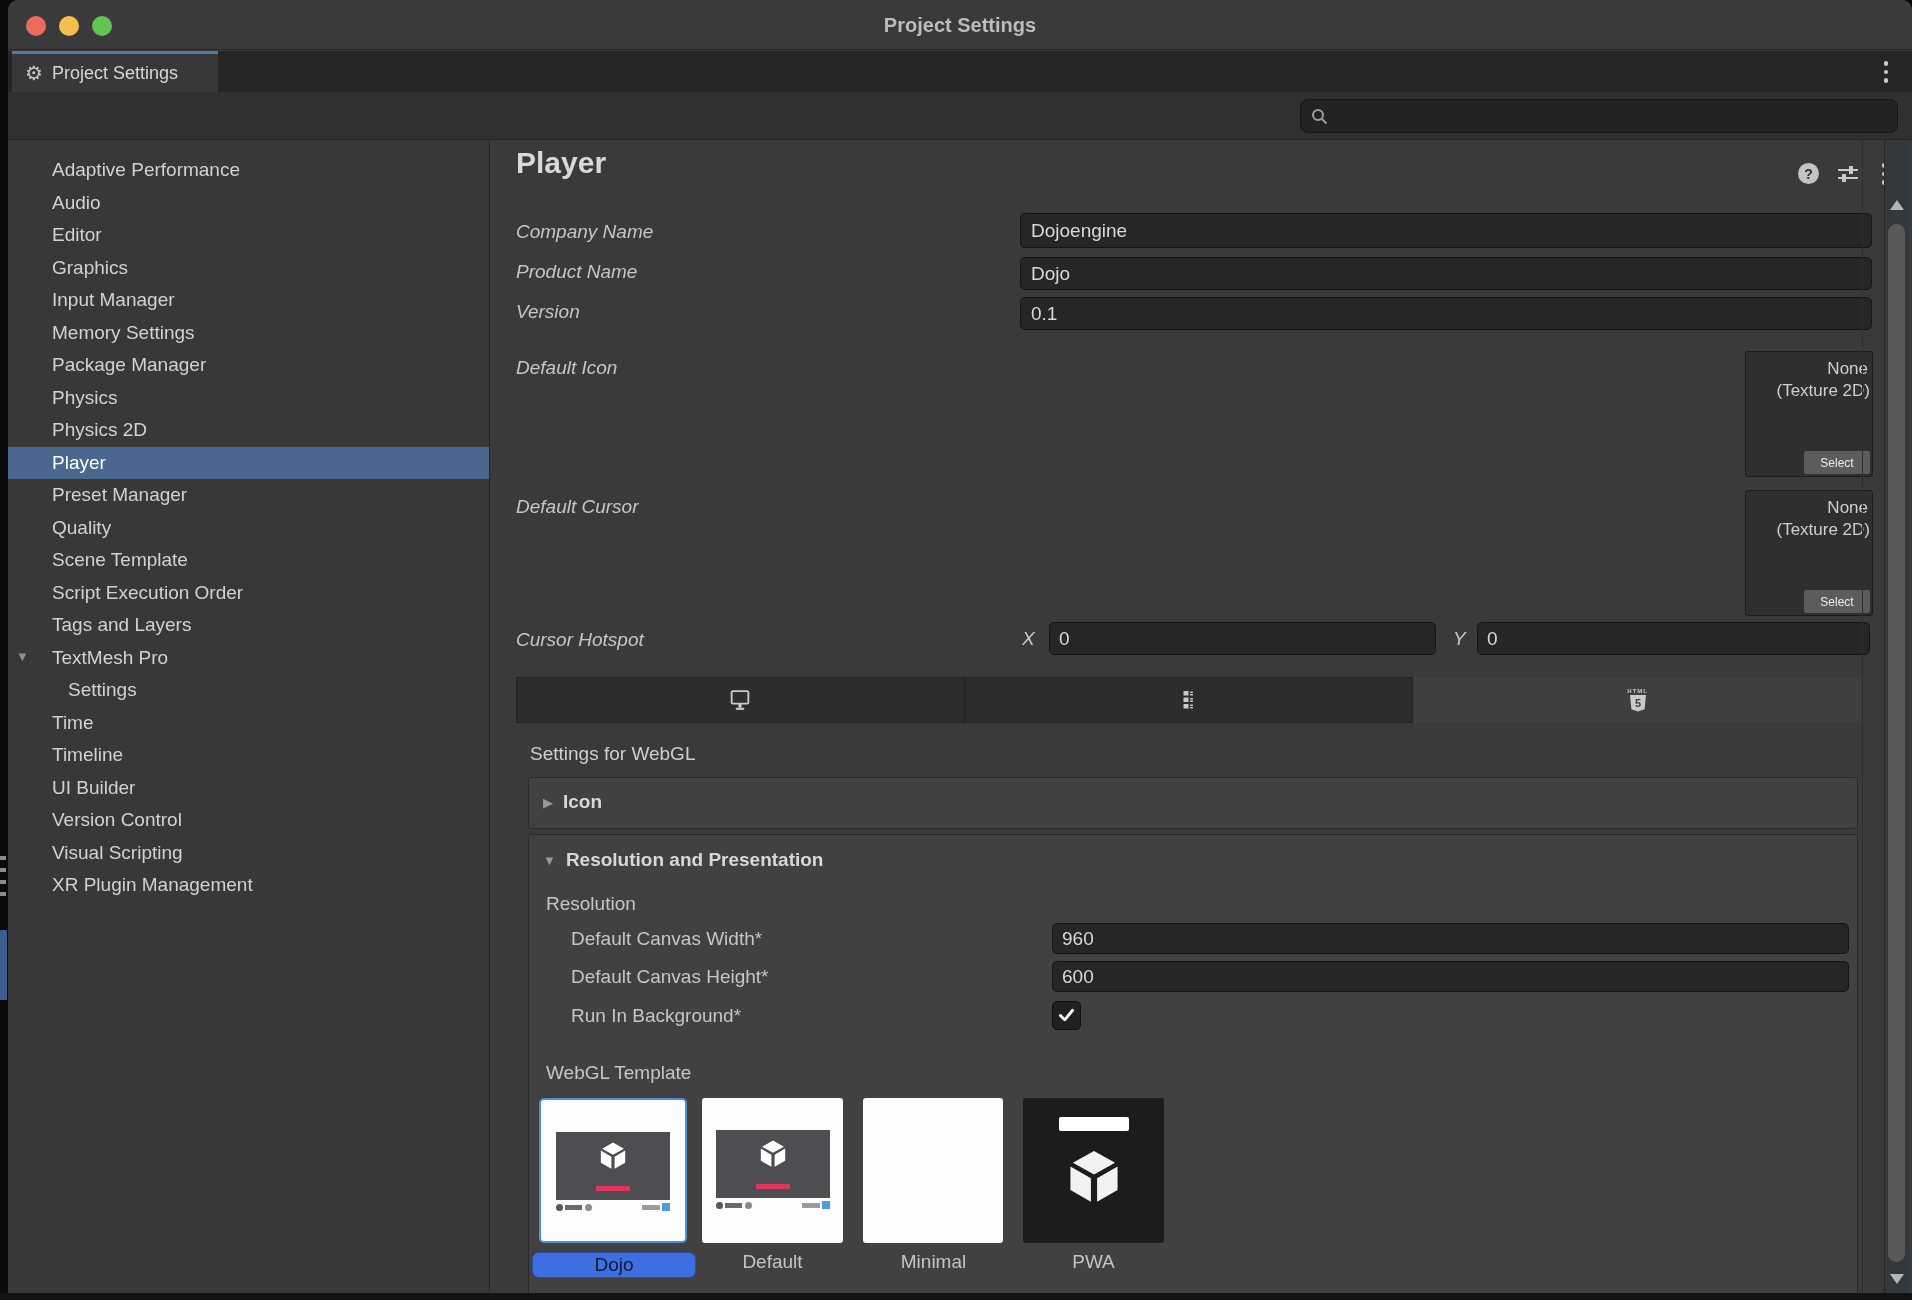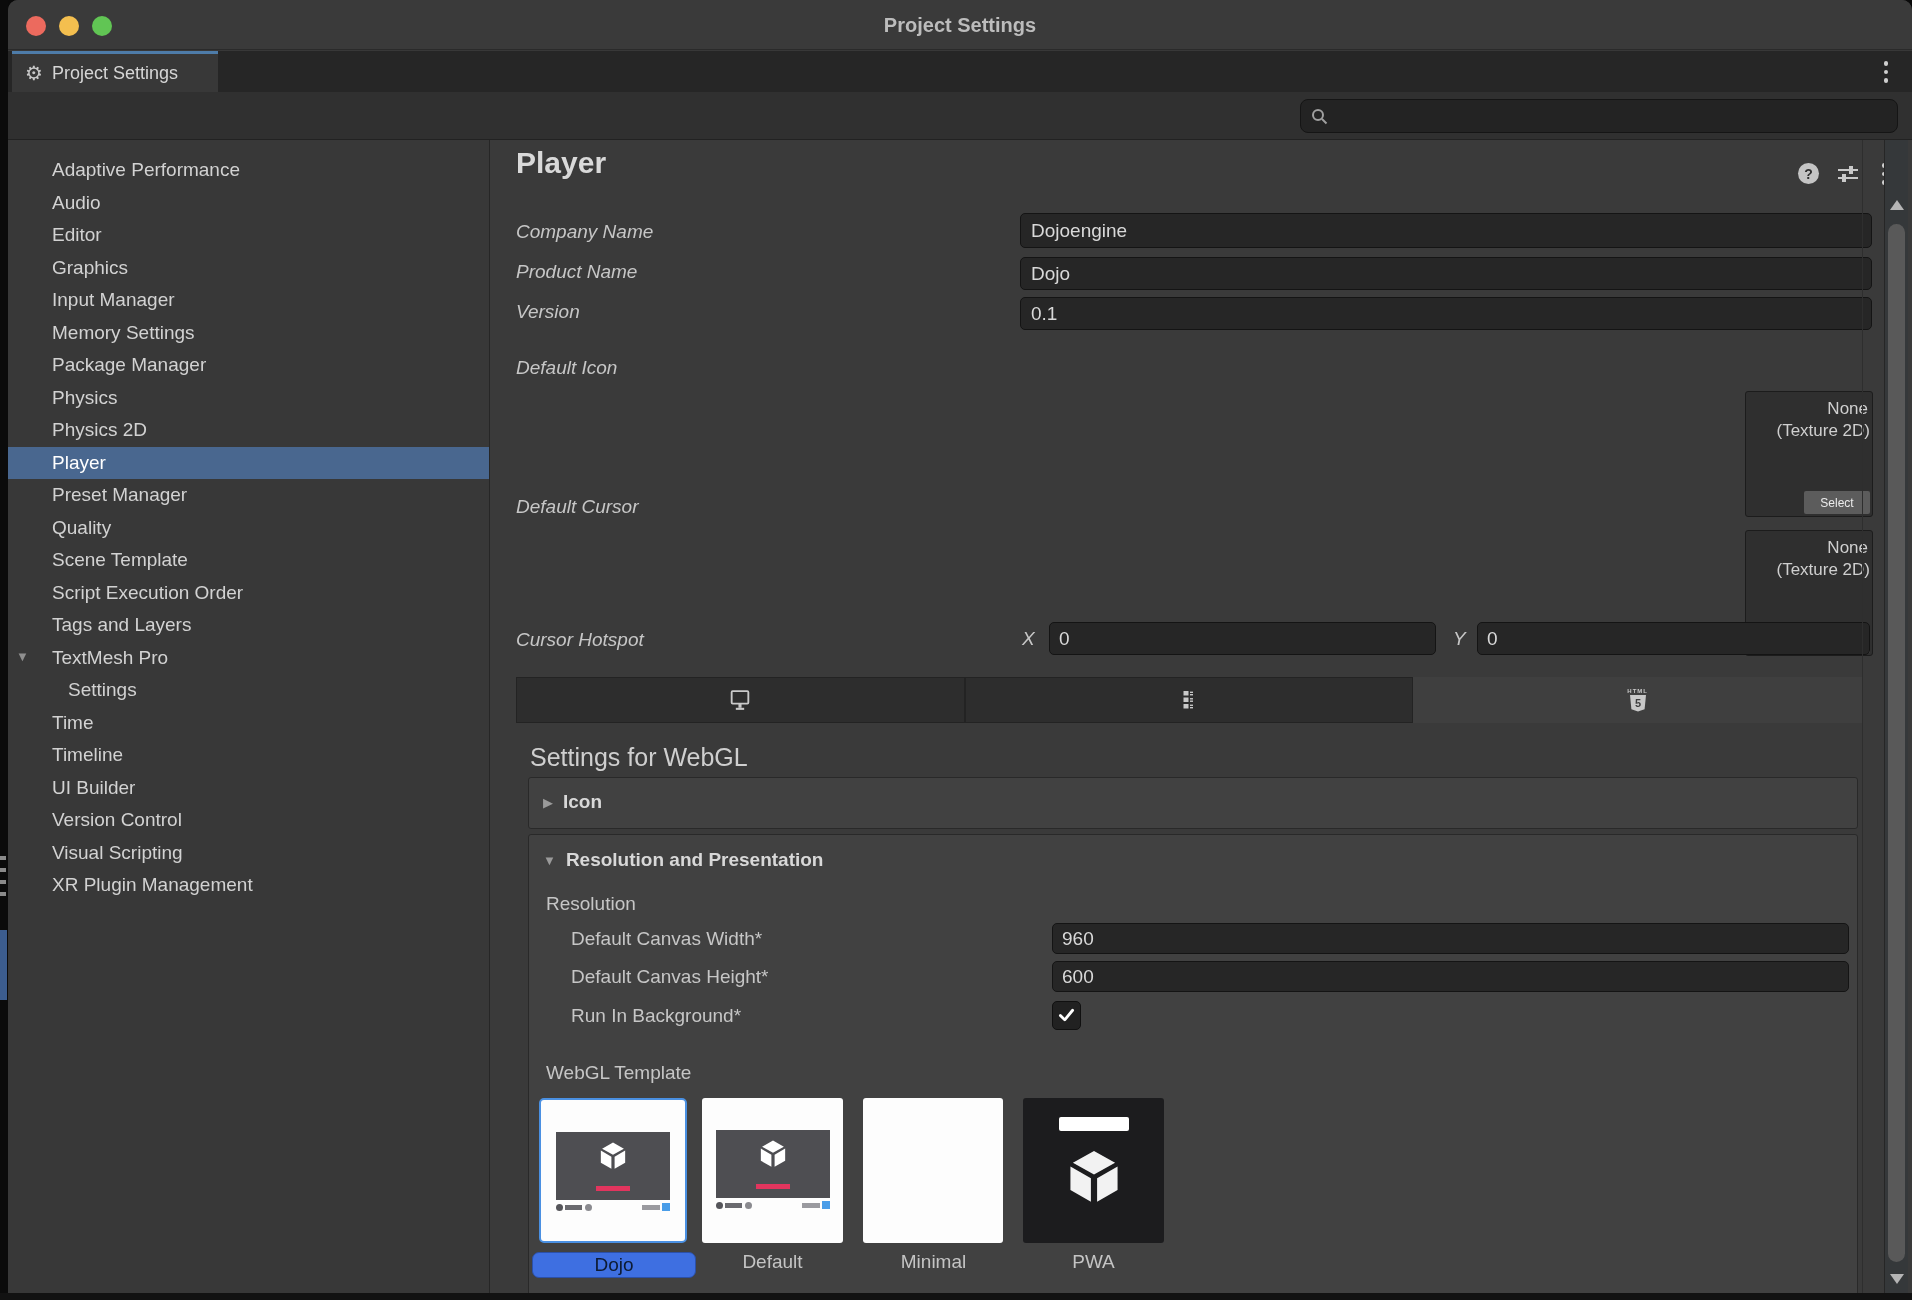--- a/index.html
+++ b/index.html
@@ -53,35 +53,35 @@
   #help-icon{position:absolute;left:1308px;top:23px;width:21px;height:21px;border-radius:50%;background:#c4c4c4;
     display:flex;align-items:center;justify-content:center;color:#2f2f2f;font-size:14px;font-weight:bold;}
   #preset-icon{position:absolute;left:1346px;top:24px;}
   #main-kebab{position:absolute;left:1392px;top:23px;}
 
   .input{position:absolute;background:#262626;border:1px solid #141414;border-radius:5px;color:#d9d9d9;font-size:19px;
     display:flex;align-items:center;padding:0 10px;}
   .input.small-num{padding:0 9px;}
 
   
-  .well{position:absolute;left:1255px;width:128px;height:126px;background:#2f2f2f;border:1px solid #1c1c1c;border-radius:3px;margin-top:40px;}
+  .well{position:absolute;left:1255px;width:128px;height:126px;background:#2f2f2f;border:1px solid #1c1c1c;border-radius:3px;}
   .well .none-l1{position:absolute;top:7px;left:0;right:4px;text-align:right;color:#cfcfcf;font-size:17px;}
   .well .none-l2{position:absolute;top:29px;left:0;right:2px;text-align:right;color:#cfcfcf;font-size:17px;}
   .well .select-btn{position:absolute;right:2px;bottom:2px;width:66px;height:23px;background:#5c5c5c;border-radius:2px;
     color:#ececec;font-size:12px;display:flex;align-items:center;justify-content:center;}
 
   
   #plat-tabs{position:absolute;left:26px;top:537px;width:1346px;height:46px;display:flex;}
   .plat-tab{flex:1;background:#2d2d2d;border:1px solid #232323;display:flex;align-items:center;justify-content:center;}
   .plat-tab.sel{background:#3f3f3f;border-color:#3f3f3f;border-bottom:none;}
   .html5{display:flex;flex-direction:column;align-items:center;line-height:1;}
   .html5 .htxt{font-size:6px;font-weight:bold;color:#c9c9c9;letter-spacing:1px;}
 
   
-  #sfw{position:absolute;left:40px;top:603px;color:#cfcfcf;font-size:25px;}
+  #sfw{position:absolute;left:40px;top:603px;color:#cfcfcf;font-size:19px;}
   .secbox{position:absolute;left:38px;width:1330px;background:#414141;border:1px solid #292929;border-radius:3px;}
   #icon-box{top:637px;height:52px;}
   #rp-box{top:694px;height:470px;}
   .sec-head{position:absolute;left:14px;display:flex;align-items:center;gap:10px;color:#d8d8d8;font-size:19px;font-weight:bold;}
   .sec-head .fold{font-size:13px;color:#9a9a9a;font-weight:normal;}
 
   
   .boxlbl{position:absolute;color:#c6c6c6;font-size:19px;white-space:nowrap;}
   .box-input{position:absolute;left:523px;width:797px;height:31px;background:#262626;border:1px solid #141414;border-radius:5px;
     color:#d9d9d9;font-size:19px;display:flex;align-items:center;padding:0 9px;}

